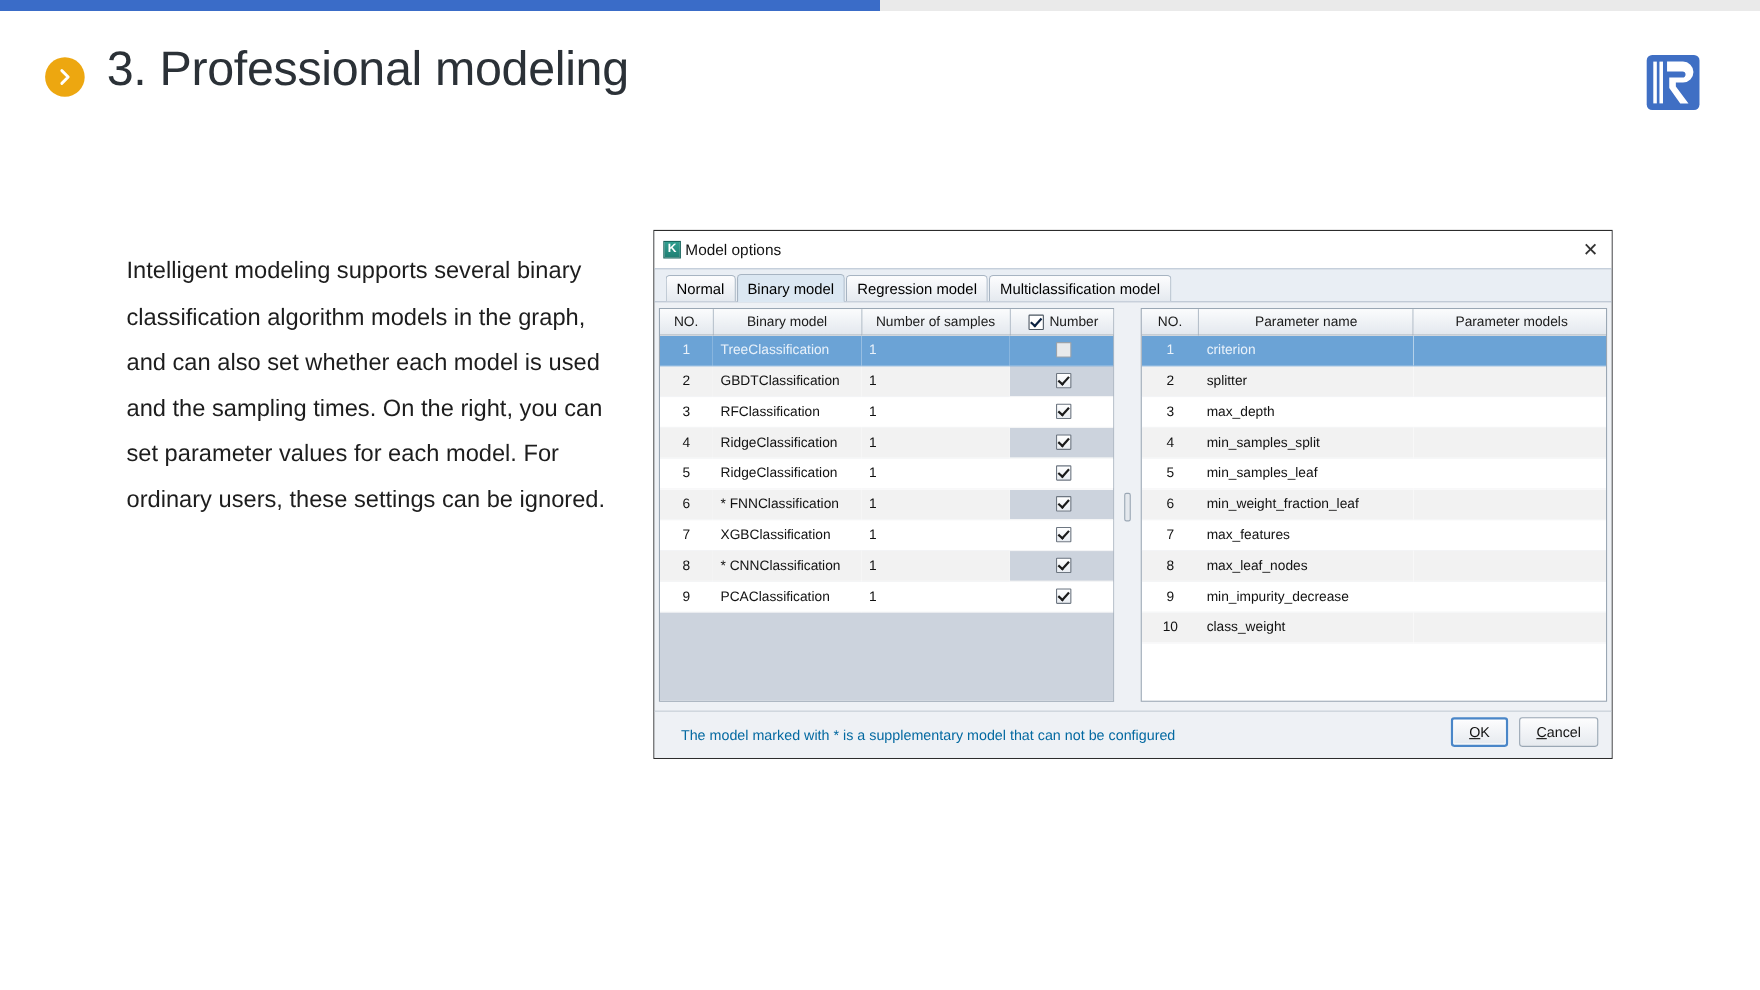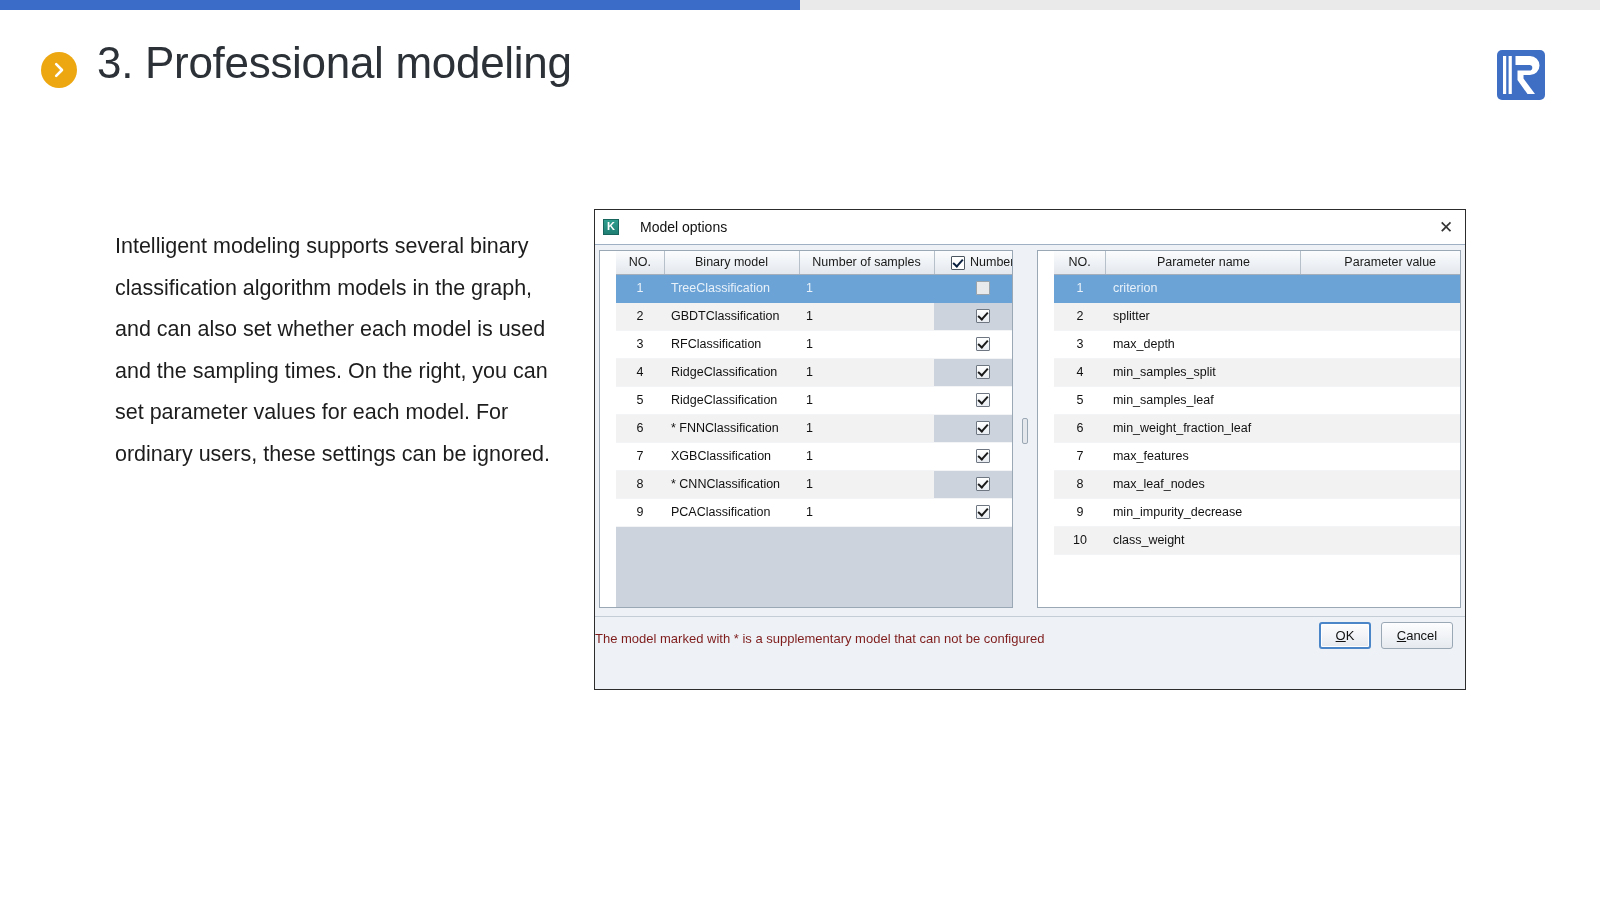--- a/index.html
+++ b/index.html
@@ -99,21 +99,21 @@
     border: 1px solid #17655c;
     box-sizing: border-box;
     color: #fff;
     font-size: 11px;
     font-weight: bold;
     line-height: 13px;
     text-align: center;
     font-family: "Liberation Sans", sans-serif;
   }
   #dialog-title-text {
-    margin-left: 21px;
+    margin-left: 4px;
     font-size: 14px;
     color: #111;
   }
   #dialog-close-btn {
     position: absolute;
     right: 8px; top: 6px;
     width: 22px; height: 22px;
     display: flex; align-items: center; justify-content: center;
     color: #333;
     font-size: 17px;
@@ -165,21 +165,20 @@
     padding: 5px 4px 0 4px;
     box-sizing: border-box;
     display: flex;
   }
   .panel {
     background: #ffffff;
     border: 1px solid #9aa7b4;
     box-sizing: border-box;
     overflow: hidden;
     position: relative;
-    padding-left: 16px;
   }
   #left-panel { width: 417px; height: 358px; }
   #splitter {
     width: 24px;
     height: 358px;
     background: #eef1f5;
     position: relative;
   }
   #splitter-grip {
     position: absolute;
@@ -270,23 +269,23 @@
   
   #dialog-footer {
     position: relative;
     height: 42px;
     background: #eef1f5;
     border-top: 1px solid #c4ccd5;
     display: flex;
     align-items: center;
   }
   #footer-note {
-    margin-left: 0;
+    margin-left: 24px;
     font-size: 13px;
-    color: #7f1d1d;
+    color: #0369a1;
   }
   #footer-buttons {
     position: absolute;
     right: 12px; top: 5px;
     display: flex;
     gap: 10px;
   }
   .dlg-button {
     width: 52px; height: 27px;
     background: linear-gradient(#fdfdfe, #e6eaef);
@@ -334,20 +333,26 @@
 <div id="body-paragraph">Intelligent modeling supports several binary classification algorithm models in the graph, and can also set whether each model is used and the sampling times. On the right, you can set parameter values for each model. For ordinary users, these settings can be ignored.</div>
 
 <div id="dialog">
 
   <div id="dialog-titlebar">
     <div id="dialog-app-icon">K</div>
     <div id="dialog-title-text">Model options</div>
     <div id="dialog-close-btn">✕</div>
   </div>
 
+  <div id="tab-strip">
+    <div class="tab">Normal</div>
+    <div class="tab active">Binary model</div>
+    <div class="tab">Regression model</div>
+    <div class="tab">Multiclassification model</div>
+  </div>
 
   <div id="panels">
 
     <div class="panel" id="left-panel">
       <table class="grid" id="left-table">
         <colgroup>
           <col style="width:48px">
             <col style="width:135px">
             <col style="width:135px">
             <col style="width:97px">
@@ -432,21 +437,21 @@
       <table class="grid" id="right-table">
         <colgroup>
           <col style="width:52px">
             <col style="width:195px">
             <col style="width:178px">
         </colgroup>
         <thead>
           <tr>
             <th>NO.</th>
             <th>Parameter name</th>
-            <th>Parameter value</th>
+            <th>Parameter models</th>
           </tr>
         </thead>
         <tbody id="right-body">
             <tr class="row-selected row-even">
               <td class="col-no">1</td>
               <td>criterion</td>
               <td></td>
             </tr>
             <tr class="row-odd">
               <td class="col-no">2</td>

